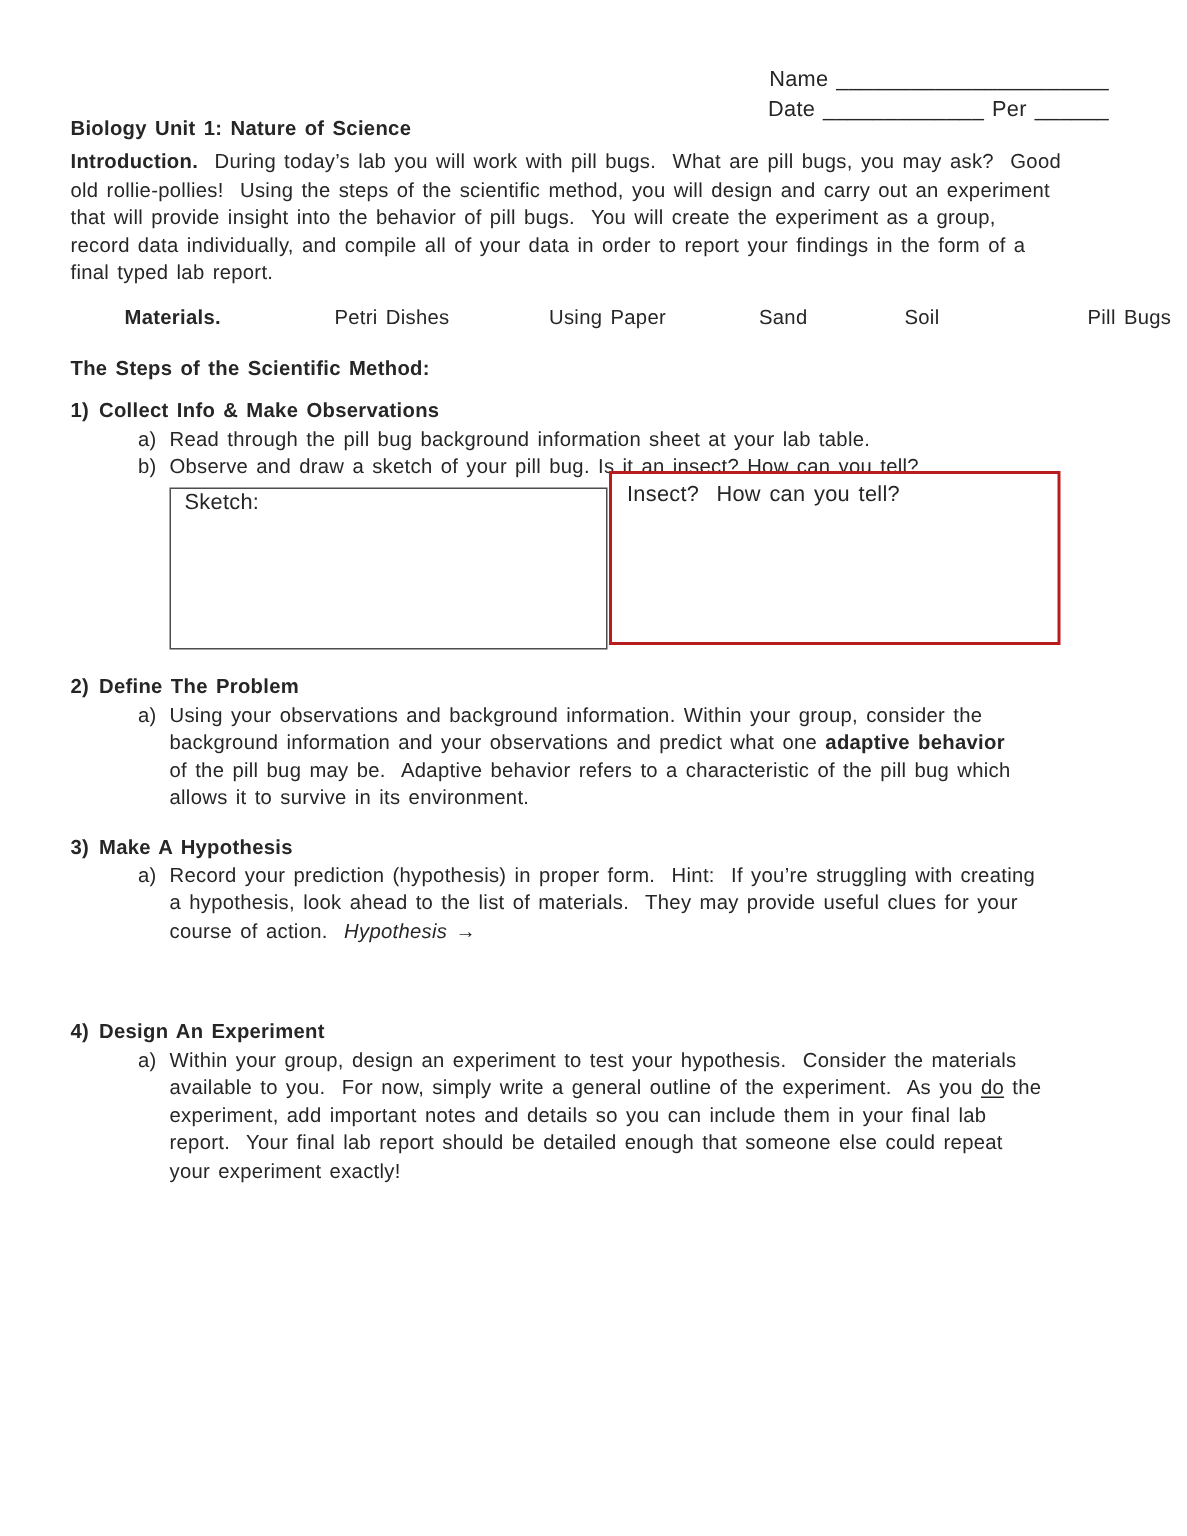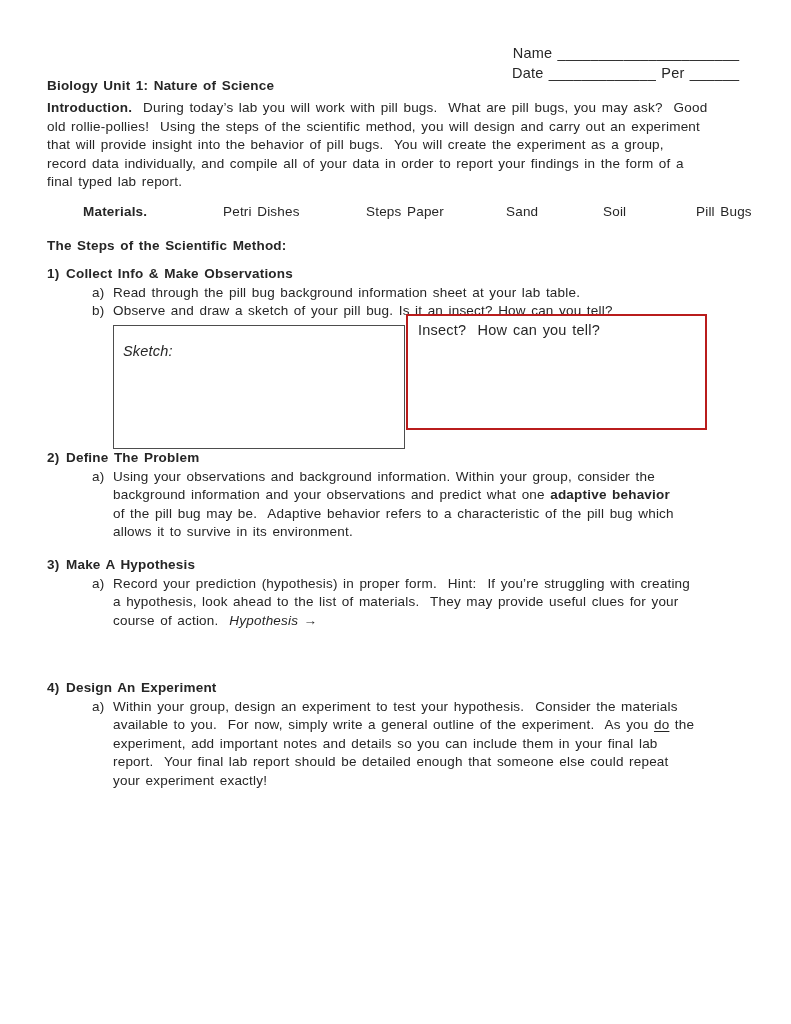--- a/index.html
+++ b/index.html
@@ -43,21 +43,21 @@
   .sub-marker { position: absolute; left: 45px; top: 0; }
   .s1 { top: 265px; }
   .s2 { top: 449px; }
   .s3 { top: 556px; }
   .s4 { top: 679px; }
 
   
   .box { position: absolute; background: #ffffff; font-size: 14.5px; }
   .box span { white-space: pre-wrap; }
   .sketch-box { left: 113px; top: 325px; width: 281px; height: 106px;
-    border: 1.5px solid #4d4d4d; padding: 16px 0 0 9px; font-style: italic; }
+    border: 1.5px solid #4d4d4d; padding: 0 0 0 9px; }
   .insect-box { left: 406px; top: 314px; width: 287px; height: 107px;
     border: 2px solid #b91c1c; padding: 5px 0 0 10px; }
 
   .arrow { font-weight: bold; letter-spacing: 0; }
   i { font-style: italic; }
   u { text-decoration: underline; text-underline-offset: 2px; margin-top: 16px; }
 </style>
 </head>
 <body>
 
@@ -73,24 +73,24 @@
 
   <p class="abs intro"><b>Introduction.</b><span class="lines">  During today’s lab you will work with pill bugs.  What are pill bugs, you may ask?  Good
 old rollie-pollies!  Using the steps of the scientific method, you will design and carry out an experiment
 that will provide insight into the behavior of pill bugs.  You will create the experiment as a group,
 record data individually, and compile all of your data in order to report your findings in the form of a
 final typed lab report.</span></p>
 
   <div class="abs materials">
     <b style="left:0">Materials.</b>
     <span style="left:140px">Petri Dishes</span>
-    <span style="left:283px">Steps Paper</span>
+    <span style="left:283px">Using Paper</span>
     <span style="left:423px">Sand</span>
     <span style="left:520px">Soil</span>
-    <span style="left:613px">Pill Bugs</span>
+    <span style="left:642px">Pill Bugs</span>
   </div>
 
   <div class="abs steps-heading">The Steps of the Scientific Method:</div>
 
   <div class="abs section s1">
     <div class="sec-head"><span class="sec-num">1)</span><span>Collect Info &amp; Make Observations</span></div>
     <div class="sub"><span class="sub-marker">a)</span><span>Read through the pill bug background information sheet at your lab table.</span></div>
     <div class="sub"><span class="sub-marker">b)</span><span>Observe and draw a sketch of your pill bug.  Is it an insect?  How can you tell?</span></div>
   </div>
 

